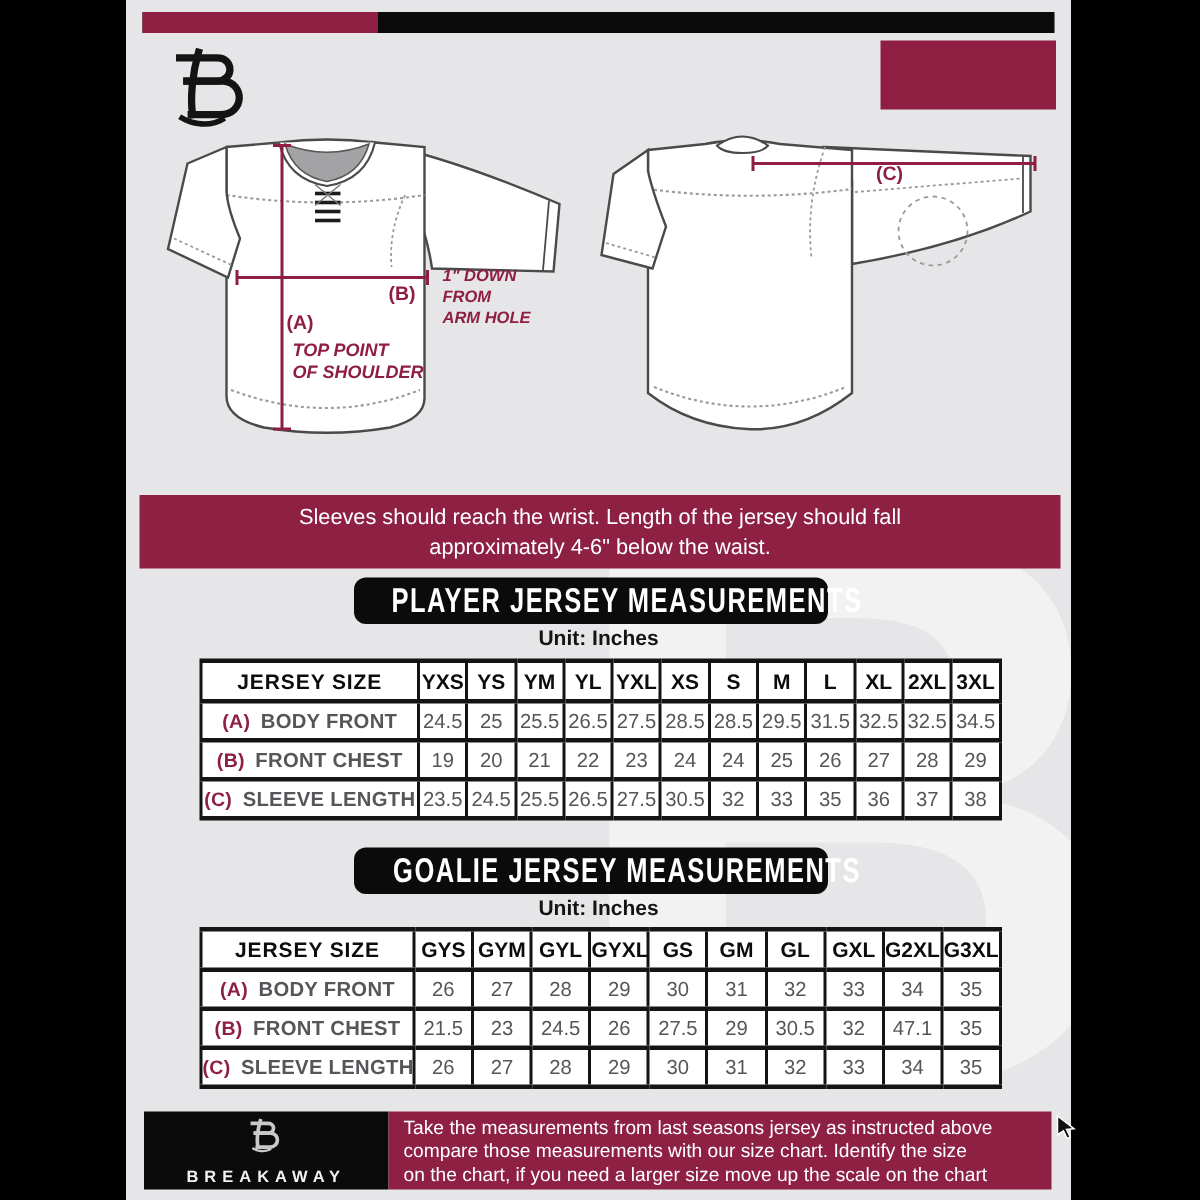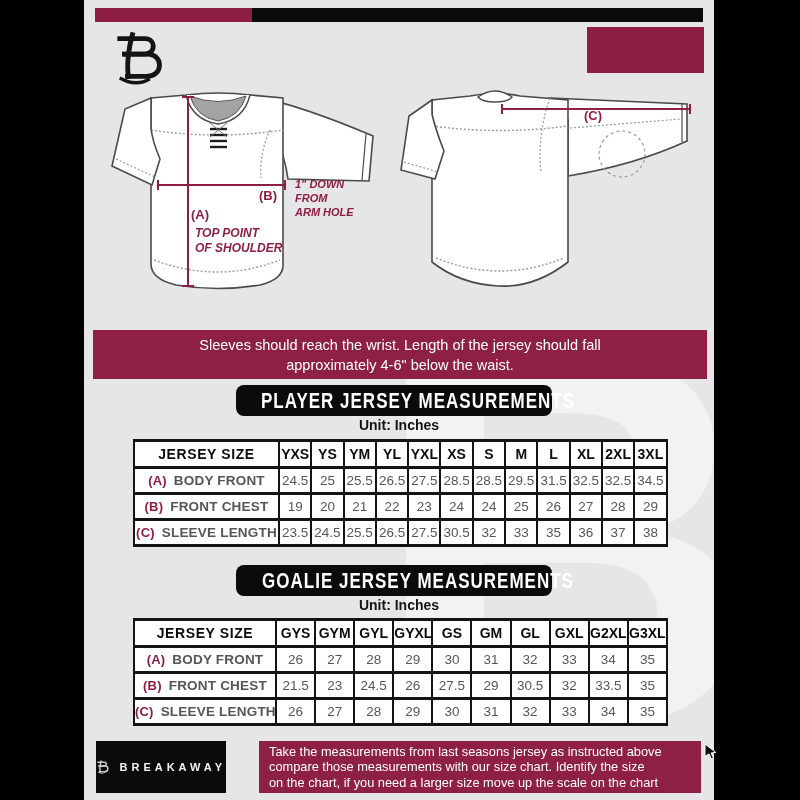--- a/index.html
+++ b/index.html
@@ -33,22 +33,22 @@
   .unit{left:0;width:630px;text-align:center;font-weight:bold;font-size:14px;color:#141414;}
   
   table.size-table{position:absolute;z-index:1;border-collapse:collapse;table-layout:fixed;width:533px;left:49px;}
   table.size-table td{border:2px solid #141414;border-top-width:3px;border-bottom-width:3px;
     background:#fff;text-align:center;height:26px;padding:0;font-size:13.5px;color:#56565a;}
   table.size-table tr.hdr td{font-weight:bold;color:#0c0c0c;font-size:14px;height:27px;}
   td.corner{font-size:12px;font-weight:bold;letter-spacing:.6px;color:#1a1a1a;margin-left:47px;}
   td.rowlabel{text-align:left;padding-left:12px;font-size:12px;font-weight:bold;color:#121212;letter-spacing:.2px;white-space:nowrap;}
   td.rowlabel .key{color:#8e1f42;margin-right:7px;font-size:13px;}
   
-  .footer-black{left:12px;top:741px;width:130px;height:52px;background:#0b0b0b;
-    display:flex;align-items:center;justify-content:center;gap:8px;}
+  .footer-black{left:12px;top:741px;width:163px;height:52px;background:#0b0b0b;
+    display:flex;align-items:center;justify-content:center;gap:8px;flex-direction:column;}
   .footer-black .brand{color:#f2f2f2;font-weight:bold;font-size:11px;letter-spacing:4px;}
   .footer-maroon{left:175px;top:741px;width:442px;height:52px;background:#8e2043;color:#fff;
     display:flex;flex-direction:column;justify-content:center;padding:15px 10px;}
   .footer-maroon div{font-size:12.8px;line-height:15.5px;}
   .pillar{position:absolute;top:0;width:86px;height:800px;background:#000;}
   svg{display:block;}
 </style>
 </head>
 <body>
 
@@ -274,21 +274,21 @@
           <span class="key">(B)</span><span>FRONT CHEST</span>
         </td>
         <td>21.5</td>
         <td>23</td>
         <td>24.5</td>
         <td>26</td>
         <td>27.5</td>
         <td>29</td>
         <td>30.5</td>
         <td>32</td>
-        <td>33.5</td>
+        <td>47.1</td>
         <td>35</td>
       </tr>
       <tr>
         <td class="rowlabel">
           <span class="key">(C)</span><span>SLEEVE LENGTH</span>
         </td>
         <td>26</td>
         <td>27</td>
         <td>28</td>
         <td>29</td>

